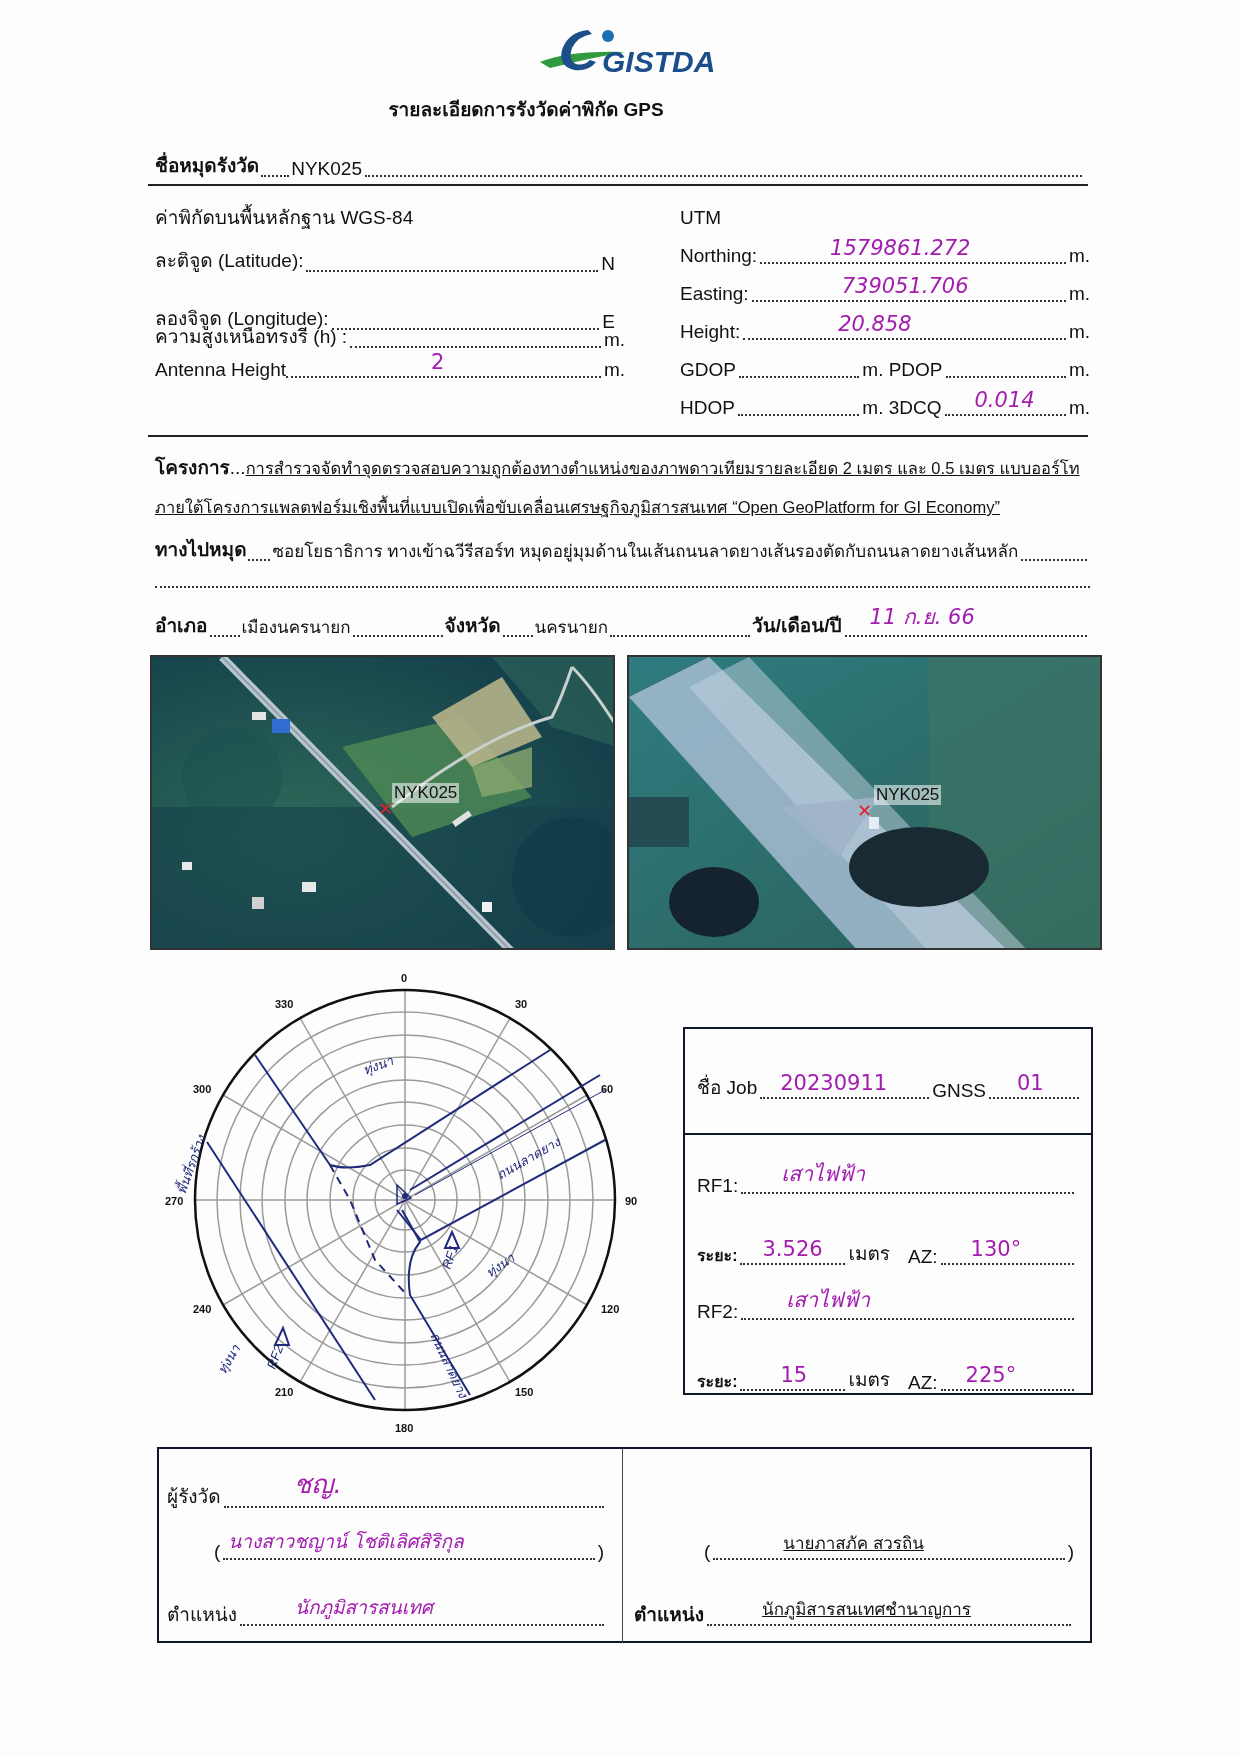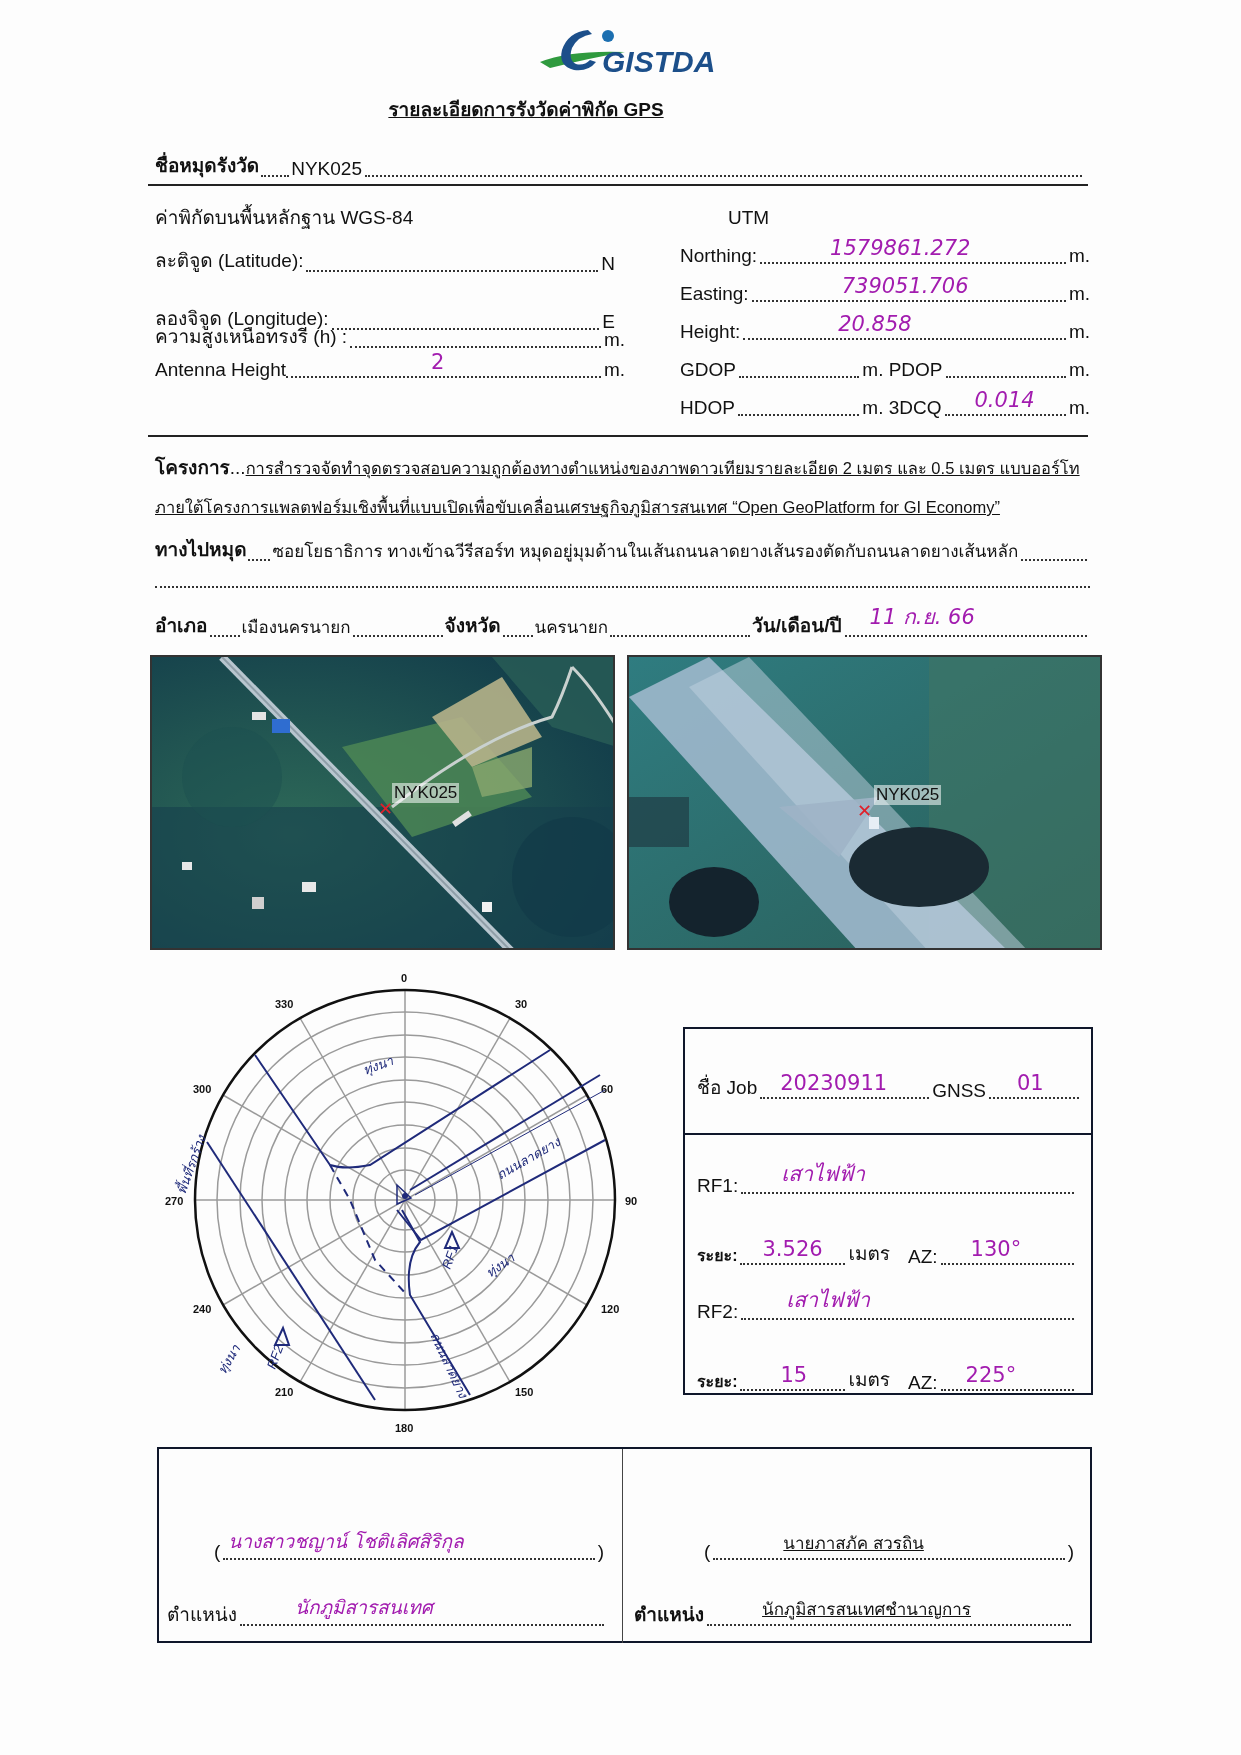--- a/index.html
+++ b/index.html
@@ -7,21 +7,21 @@
   body { position: relative; font-family: "Liberation Sans", "DejaVu Sans", sans-serif; color: #111; overflow: hidden; }
   .abs { position: absolute; }
   .txt { font-size: 19px; white-space: nowrap; line-height: 1; }
   .bold { font-weight: bold; }
   .hand { font-family: "DejaVu Sans", sans-serif; color: #a21caf; font-style: italic; font-size: 21px; white-space: nowrap; }
   .hline { position: absolute; background: #222; height: 2px; }
   .field { position: absolute; display: flex; align-items: flex-end; white-space: nowrap; font-size: 19px; }
   .field .fill { flex: 1; border-bottom: 2px dotted #333; margin: 0 3px 3px 3px; position: relative; height: 1px; }
   .field .fill .hand { position: absolute; bottom: 2px; }
   .logo { position: absolute; left: 530px; top: 22px; width: 190px; height: 60px; }
-  .title { position: absolute; left: 0; width: 1052px; top: 94px; text-align: center; font-size: 19px; font-weight: bold; text-decoration: underline; }
+  .title { position: absolute; left: 0; width: 1052px; top: 94px; text-align: center; font-size: 19px; font-weight: bold; }
   .sat { position: absolute; border: 2px solid #333; overflow: hidden; }
   .sat-label { position: absolute; font-family: "Liberation Sans", sans-serif; font-size: 17px; color: #111; background: rgba(255,255,255,0.55); padding: 0 2px; }
   .sat-x { position: absolute; color: #e0202a; font-size: 18px; font-weight: bold; line-height: 1; }
   .box { position: absolute; border: 2px solid #0f172a; background: transparent; }
   .underline { text-decoration: underline; }
 </style>
 </head>
 <body>
 
 <svg class="logo" viewBox="0 0 190 60">
@@ -64,21 +64,21 @@
   <span>m.</span>
 </div>
 <div class="field" style="left:155px; top:359px; width:470px;">
   <span>Antenna Height</span>
   <span class="fill" style="margin-left:0">
       <span class="hand" style="left:145px; font-style:normal;">2</span>
     </span>
   <span>m.</span>
 </div>
 
-<div class="abs txt" style="left:680px; top:208px;margin-left:48px;">UTM</div>
+<div class="abs txt" style="left:680px; top:208px;">UTM</div>
 
 <div class="field" style="left:680px; top:245px; width:410px;">
   <span>Northing:</span>
   <span class="fill">
       <span class="hand" style="left:70px;">1579861.272</span>
     </span>
   <span>m.</span>
 </div>
 <div class="field" style="left:680px; top:283px; width:410px;">
   <span>Easting:</span>
@@ -305,20 +305,26 @@
     <span style="margin-left:18px;">AZ:</span>
     <span class="fill">
         <span class="hand" style="left:25px; font-style:normal;">225°</span>
       </span>
   </div>
 </div>
 
 <div class="box" style="left:157px; top:1447px; width:935px; height:196px;">
   <div class="abs" style="left:463px; top:0; width:1px; height:194px; background:#444;"></div>
 
+  <div class="field" style="left:8px; top:32px; width:440px;">
+    <span>ผู้รังวัด</span>
+    <span class="fill">
+        <span class="hand" style="left:70px; font-size:26px;">ชญ.</span>
+      </span>
+  </div>
   <div class="field" style="left:55px; top:92px; width:390px;">
     <span>(</span>
     <span class="fill">
         <span class="hand" style="left:5px; font-size:19px;">นางสาวชญาน์ โชติเลิศสิริกุล</span>
       </span>
     <span>)</span>
   </div>
   <div class="field" style="left:8px; top:150px; width:440px;">
     <span>ตำแหน่ง</span>
     <span class="fill">

